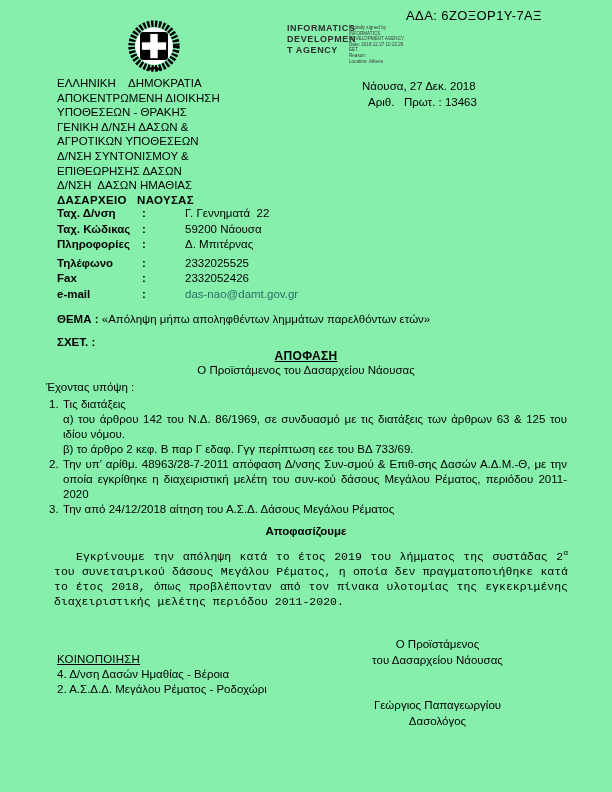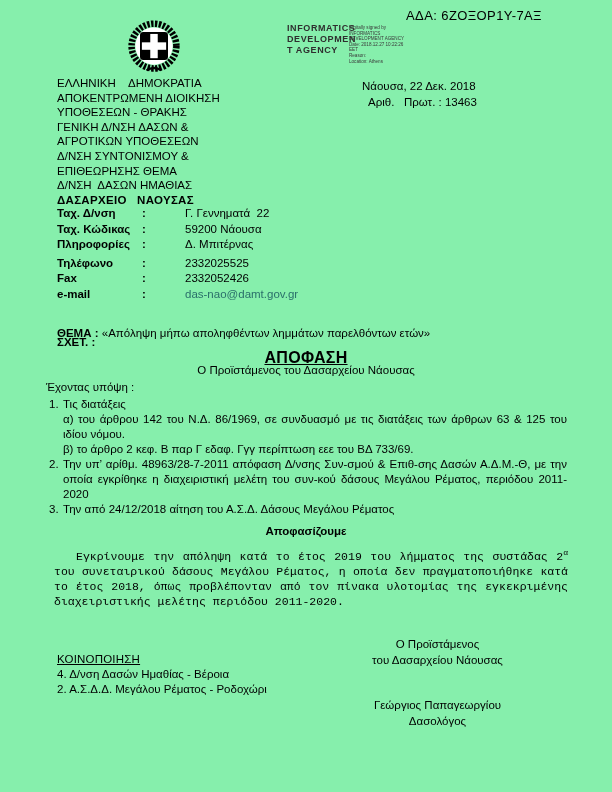--- a/index.html
+++ b/index.html
@@ -33,27 +33,27 @@
   
   .contact{left:57px;top:206px;line-height:15.5px;}
   .contact-row{display:flex;}
   .contact-row.gap-before{margin-top:3px;}
   .contact-label{width:85px;font-weight:bold;white-space:pre-wrap;}
   .contact-colon{width:43px;font-weight:bold;}
   .contact-value{white-space:pre-wrap;}
   .contact-value.email{color:#2a6f6a;}
 
   
-  .subject{left:57px;top:327px;width:512px;}
+  .subject{left:57px;top:313px;width:512px;}
   .subject-label,.schet-label{font-weight:bold;}
   .schet{left:57px;top:336px;}
 
   
   .decision-title{left:0;top:349px;width:612px;text-align:center;font-weight:bold;
-                  text-decoration:underline;font-size:16px;letter-spacing:.3px;}
+                  text-decoration:underline;font-size:12px;letter-spacing:.3px;}
   .decision-sub{left:0;top:364px;width:612px;text-align:center;}
   .having{left:46px;top:381px;}
 
   
   .list{left:49px;top:397px;width:518px;line-height:15px;}
   .list-item{display:flex;margin:0;}
   .list-num{width:14px;flex:0 0 14px;}
   .list-body{flex:1;text-align:justify;}
   .sub-item{text-align:justify;}
 
@@ -102,27 +102,27 @@
     </svg>
   </div>
 
   <div class="abs agency">
     <div class="agency-line">ΕΛΛΗΝΙΚΗ    ΔΗΜΟΚΡΑΤΙΑ</div>
     <div class="agency-line">ΑΠΟΚΕΝΤΡΩΜΕΝΗ ΔΙΟΙΚΗΣΗ</div>
     <div class="agency-line">ΥΠΟΘΕΣΕΩΝ - ΘΡΑΚΗΣ</div>
     <div class="agency-line">ΓΕΝΙΚΗ Δ/ΝΣΗ ΔΑΣΩΝ &amp;</div>
     <div class="agency-line">ΑΓΡΟΤΙΚΩΝ ΥΠΟΘΕΣΕΩΝ</div>
     <div class="agency-line">Δ/ΝΣΗ ΣΥΝΤΟΝΙΣΜΟΥ &amp;</div>
-    <div class="agency-line">ΕΠΙΘΕΩΡΗΣΗΣ ΘΕΜΑ</div>
+    <div class="agency-line">ΕΠΙΘΕΩΡΗΣΗΣ ΔΑΣΩΝ</div>
     <div class="agency-line">Δ/ΝΣΗ  ΔΑΣΩΝ ΗΜΑΘΙΑΣ</div>
     <div class="agency-line office">ΔΑΣΑΡΧΕΙΟ   ΝΑΟΥΣΑΣ</div>
   </div>
 
   <div class="abs meta">
-    <div class="pre">Νάουσα, 22 Δεκ. 2018</div>
+    <div class="pre">Νάουσα, 27 Δεκ. 2018</div>
     <div class="pre meta-protocol">Αριθ.   Πρωτ. : 13463</div>
   </div>
 
   <div class="abs contact">
     <div class="contact-row">
       <span class="contact-label">Ταχ. Δ/νση</span>
       <span class="contact-colon">:</span>
       <span class="contact-value">Γ. Γεννηματά  22</span>
     </div>
     <div class="contact-row">

